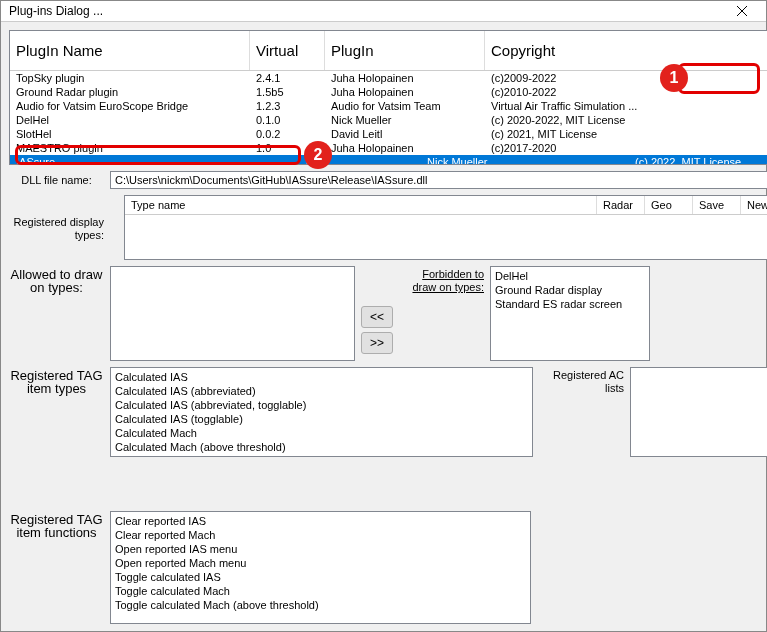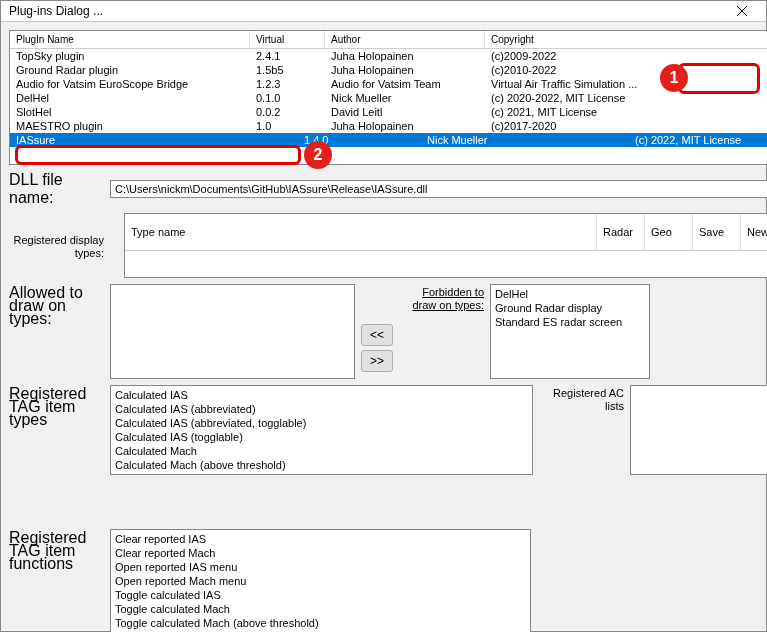--- a/index.html
+++ b/index.html
@@ -54,34 +54,34 @@
     background: #fff;
     height: 135px;
     overflow: hidden;
   }
   .ptable-header {
     display: flex;
     background: #fff;
     border-bottom: 1px solid #ccc;
   }
   .ptable-header .pcol {
-    padding: 3px 6px;
+    padding: 11px 6px;
     border-right: 1px solid #ddd;
-    font-size: 10px;
+    font-size: 15px;
   }
   .ptable-body { font-size: 11px; }
   .prow { display: flex; padding: 0; cursor: pointer; }
   .prow .pcell { padding: 1px 6px; white-space: nowrap; overflow: hidden; text-overflow: ellipsis; }
   .prow.selected { background: #0078d7; color: #fff; gap: 48px; }
   .col-name { width: 240px; }
   .col-version { width: 75px; }
   .col-author { width: 160px; }
   .col-copyright { width: 160px; flex: 1; }
   .label-row { display: flex; align-items: center; gap: 6px; }
-  .label-row .lbl { width: 95px; text-align: left; font-size: 16px; }
+  .label-row .lbl { width: 95px; text-align: center; font-size: 11px; }
   .label-row .val {
     flex: 1;
     border: 1px solid #828790;
     background: #fff;
     padding: 2px 4px;
     height: 18px;
     font-size: 11px;
     display: flex; align-items: center;
   }
   .types-row { display: flex; gap: 20px; align-items: center; }
@@ -92,29 +92,29 @@
     background: #fff;
     height: 65px;
     display: flex;
     flex-direction: column;
   }
   .type-header {
     display: flex;
     border-bottom: 1px solid #ccc;
   }
   .type-header .thcol {
-    padding: 12px 6px;
+    padding: 3px 6px;
     border-right: 1px solid #ddd;
     font-size: 11px;
   }
   .th-type { flex: 1; }
   .th-radar, .th-geo, .th-save, .th-new { width: 48px; }
   .draw-row { display: flex; gap: 6px; align-items: flex-start; }
   .draw-col { display: flex; gap: 6px; align-items: flex-start; }
-  .drawlbl { width: 95px; text-align: left; font-size: 16px; padding-top: 2px; }
+  .drawlbl { width: 95px; text-align: center; font-size: 13px; padding-top: 2px; }
   .listbox {
     border: 1px solid #828790;
     background: #fff;
     padding: 2px 4px;
     overflow: auto;
     font-size: 11px;
     line-height: 14px;
   }
   .allowed-box { width: 245px; height: 95px; }
   .forbidden-box { width: 160px; height: 95px; }
@@ -157,21 +157,21 @@
     </div>
   </div>
 
   <div class="content">
     <div class="main-col">
 
       <div class="plugin-table">
         <div class="ptable-header">
           <div class="pcol col-name">PlugIn Name</div>
           <div class="pcol col-version">Virtual</div>
-          <div class="pcol col-author">Author</div>
+          <div class="pcol col-author">PlugIn</div>
           <div class="pcol col-copyright">Copyright</div>
         </div>
         <div class="ptable-body" id="plugin-rows">
             <div class="prow">
               <div class="pcell col-name">TopSky plugin</div>
               <div class="pcell col-version">2.4.1</div>
               <div class="pcell col-author">Juha Holopainen</div>
               <div class="pcell col-copyright">(c)2009-2022</div>
             </div>
             <div class="prow">

